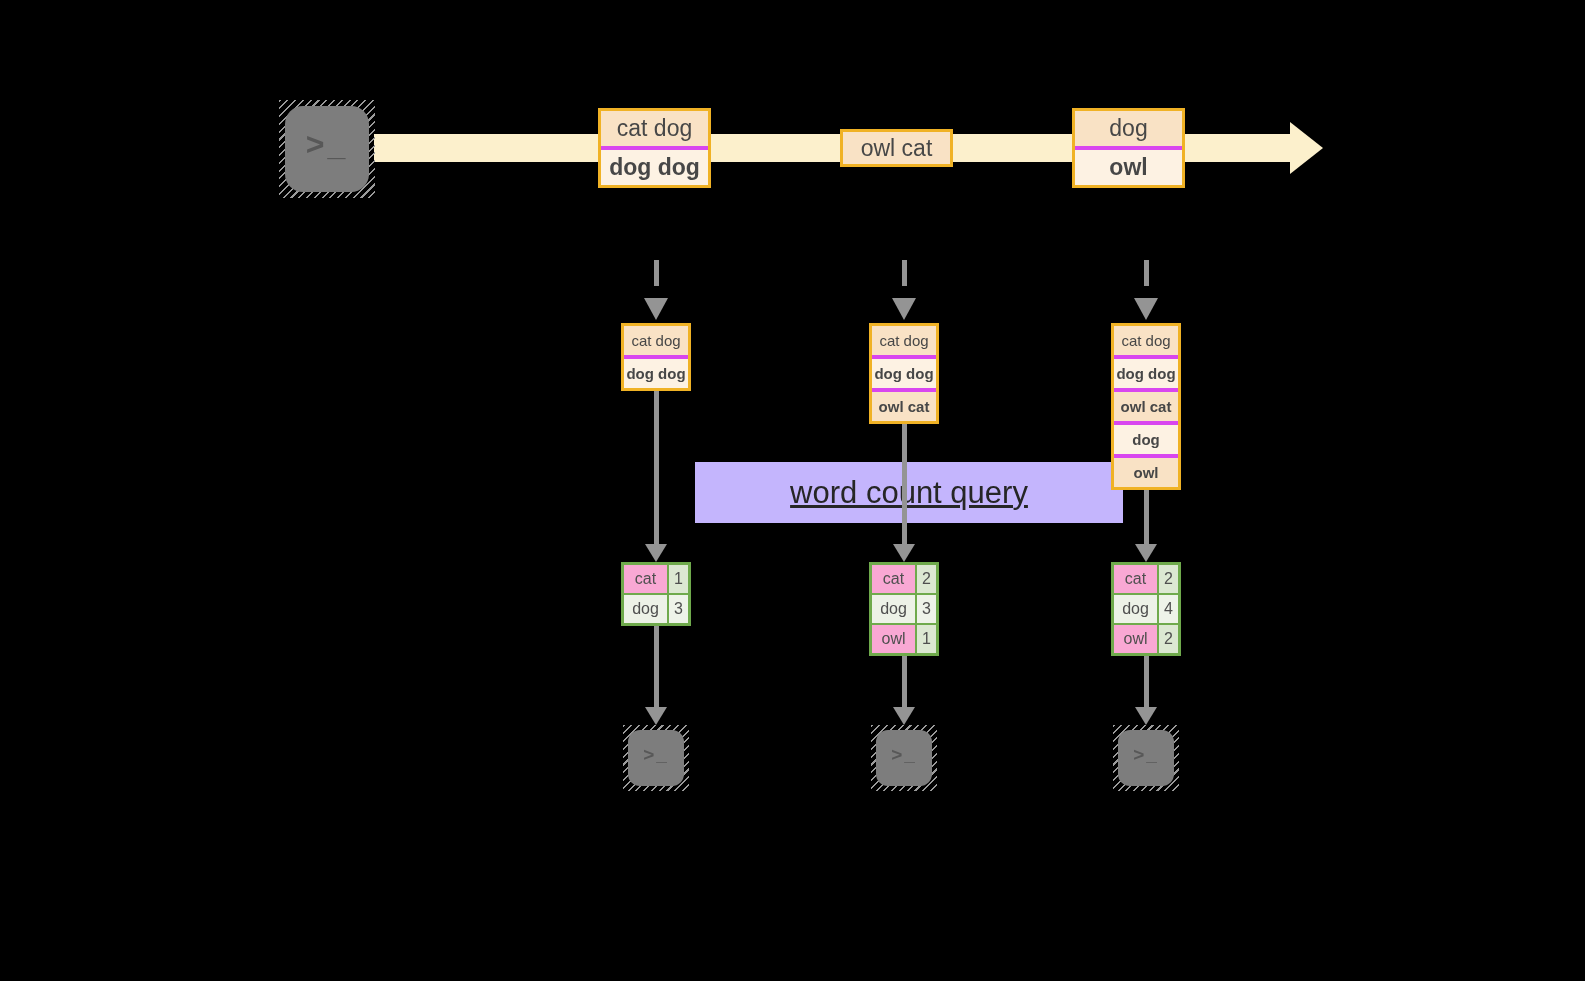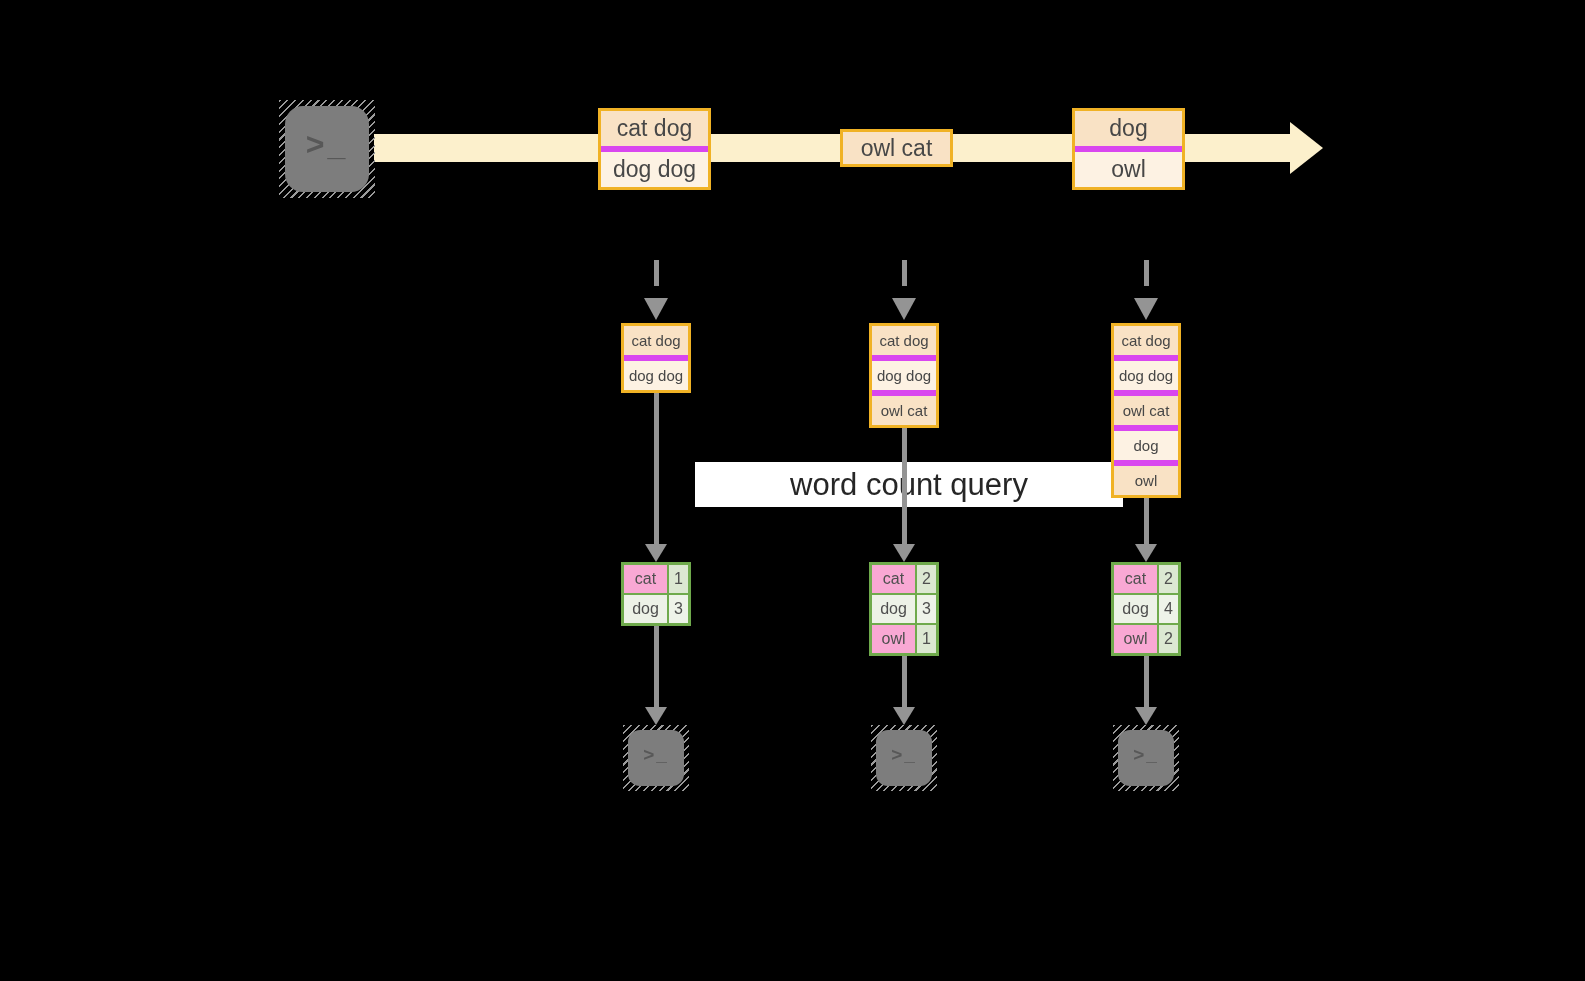--- a/index.html
+++ b/index.html
@@ -17,38 +17,38 @@
   .term-inner { position:absolute; inset:6px; background:#7d7d7d; border-radius:18px;
     display:flex; align-items:center; justify-content:center; color:#585858; font-weight:bold; }
   .term-src { left:279px; top:100px; width:96px; height:98px; }
   .term-src .term-inner { font-size:32px; letter-spacing:3px; padding-bottom:10px; }
   .term-out { width:66px; height:66px; top:725px; }
   .term-out .term-inner { inset:5px; border-radius:12px; font-size:19px; letter-spacing:2px; padding-bottom:6px; }
   
   .obox { position:absolute; border:3px solid #f0b225; background:#f0b225; z-index:3; }
   .obox.acc { z-index:7; }
   .orow { display:flex; align-items:center; justify-content:center; color:#474747; }
-  .orow + .orow { border-top:6px solid #d946ef; }
+  .orow + .orow { border-top:4px solid #d946ef;font-weight:bold; }
   .r-a { background:#f9e2c5; }
   .r-b { background:#fdf2e3; }
   .batch { width:107px; }
   .batch .orow { height:35px; font-size:23px; }
   .batch-1row .orow { height:32px; }
   .acc { width:64px; }
   .acc .orow { height:29px; font-size:15px; }
   
   .vline { position:absolute; width:5px; background:#949494; z-index:6; }
   .vdash { position:absolute; width:5px; z-index:4;
     background:repeating-linear-gradient(to bottom,#949494 0 26px,transparent 26px 38px); }
   .ahead { position:absolute; width:0; height:0; z-index:6;
     border-left:12px solid transparent; border-right:12px solid transparent; border-top:22px solid #949494; }
   .ahead-sm { border-left:11px solid transparent; border-right:11px solid transparent; border-top:18px solid #949494; }
   
-  .banner { position:absolute; left:695px; top:462px; width:428px; height:45px; background:#ffffff; z-index:5;
-    display:flex; align-items:center; justify-content:center; font-size:31px; color:#262626; }
+  .banner { position:absolute; left:695px; top:462px; width:428px; height:61px; background:#c4b5fd; z-index:5;
+    display:flex; align-items:center; justify-content:center; font-size:31px; color:#262626;text-decoration:underline; }
   
   .gtable { position:absolute; z-index:7; border:3px solid #6faa4c; background:#6faa4c;
     display:grid; grid-template-columns:43px 19px; gap:2px; }
   .gcell { height:28px; display:flex; align-items:center; justify-content:center; font-size:16px; color:#4f4f4f; }
   .gw-d { background:#f9a8d4; } .gc-d { background:#dce8d2; }
   .gw-l { background:#edf2e7; } .gc-l { background:#eef3e9; }
 </style>
 </head>
 <body>
 

